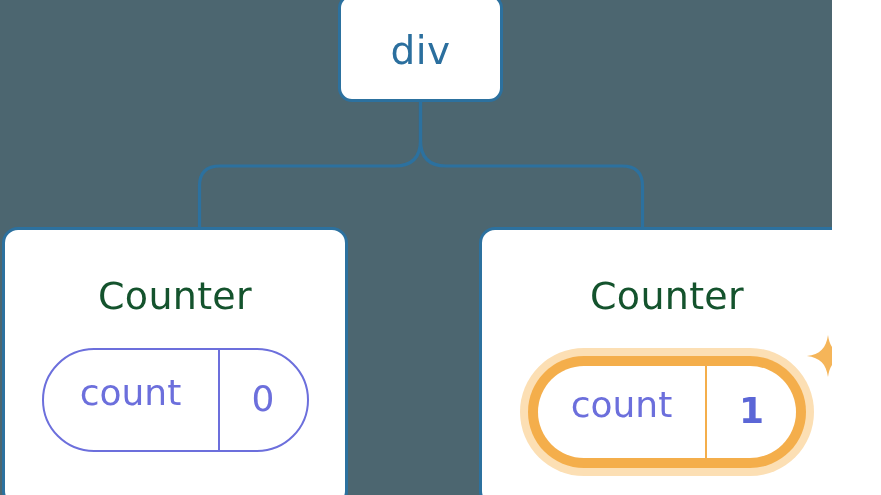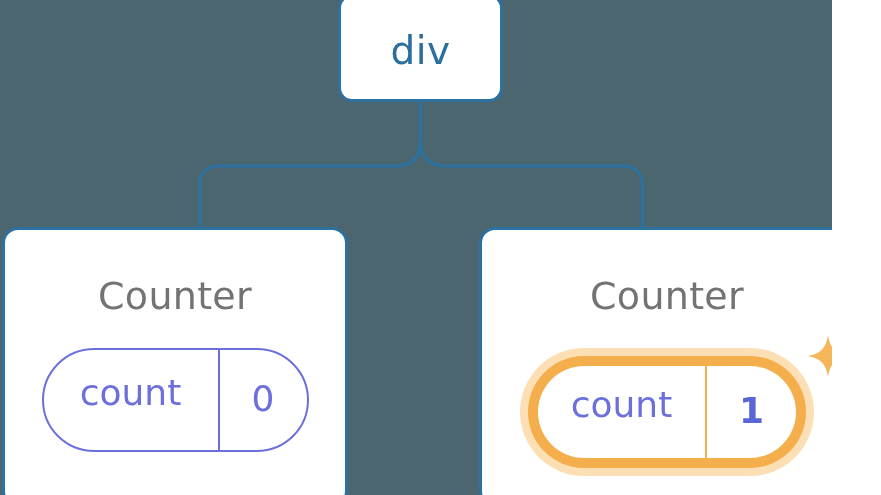--- a/index.html
+++ b/index.html
@@ -62,21 +62,21 @@
     width: 346px;
     height: 280px;
   }
   #counter-right {
     left: 479px;
     top: 227px;
     width: 376px;
     height: 280px;
   }
   .card-title {
-    color: #737373;
+    color: #14532d;
     font-size: 38px;
     line-height: 1;
     letter-spacing: 0.3px;
     margin-top: 47px;
   }
 
   
   .pill-wrap {
     position: relative;
     margin-top: 33px;

